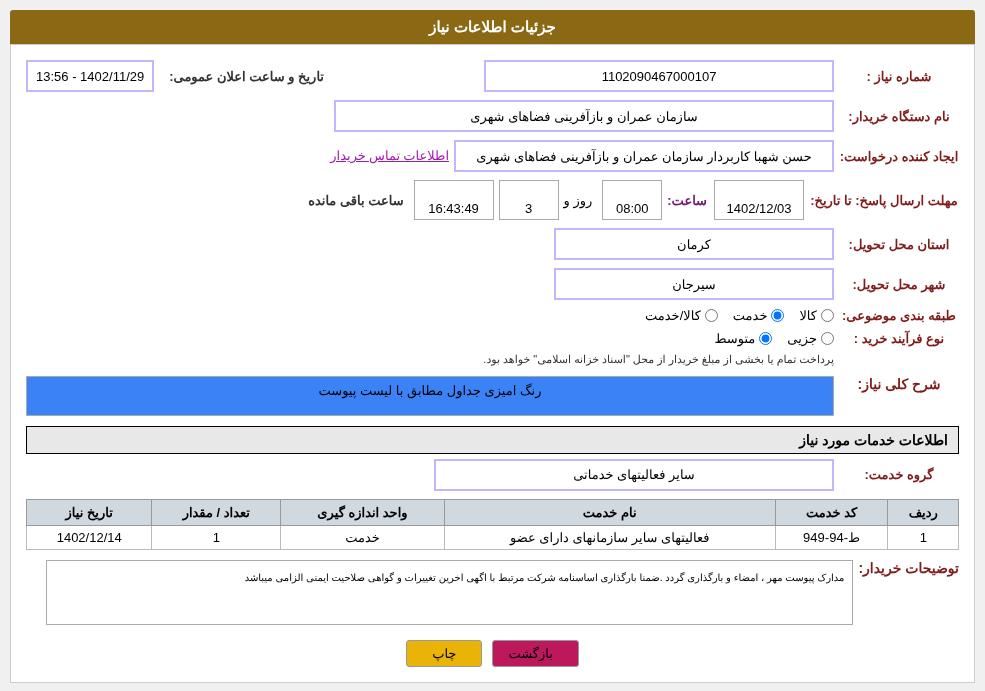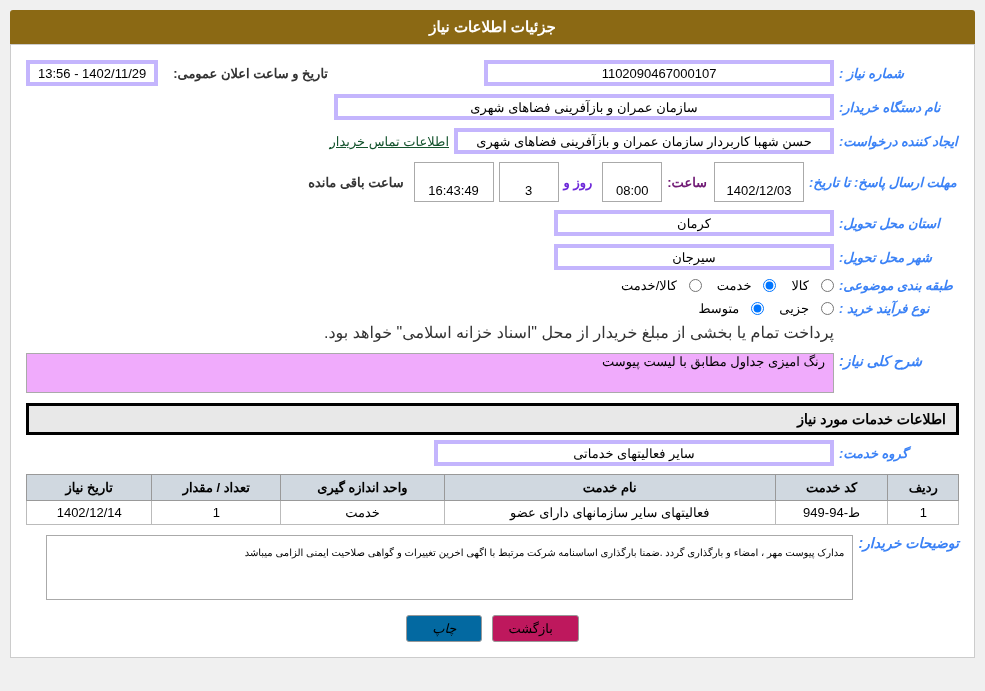--- a/index.html
+++ b/index.html
@@ -30,51 +30,51 @@
       border: 1px solid #ccc;
       padding: 15px;
     }
     .info-row {
       display: flex;
       align-items: center;
       margin-bottom: 8px;
       gap: 5px;
     }
     .label {
-      color: #3b82f6;
+      color: #7f1d1d;
       font-weight: bold;
       white-space: nowrap;
       min-width: 120px;
-      text-align: left;
-      font-style: italic;
+      text-align: center;
     }
     .label-wide {
       min-width: 150px;
     }
     .value-box {
-      border: 4px solid #c4b5fd;
+      border: 2px solid #c4b5fd;
       padding: 3px 8px;
       background: white;
       min-width: 200px;
-      height: 26px;
+      height: 32px;
       display: inline-flex;
       align-items: center;
       justify-content: center;
       font-size: 13px;
     }
     .value-box-wide {
       min-width: 350px;
     }
     .value-box-medium {
       min-width: 280px;
     }
     .link-text {
-      color: #14532d;
+      color: #a21caf;
       text-decoration: underline;
       cursor: pointer;
+      font-family: Liberation Serif, serif;
     }
     .date-box {
       border: 1px solid #aaa;
       padding: 3px 8px;
       background: white;
       height: 40px;
       display: inline-flex;
       align-items: flex-end;
       justify-content: center;
     }
@@ -85,25 +85,25 @@
       min-width: 90px;
     }
     .radio-group {
       display: flex;
       align-items: center;
       gap: 15px;
     }
     .radio-item {
       display: flex;
       align-items: center;
-      gap: 12px;
+      gap: 4px;
     }
     .section-header {
       background: #e8e8e8;
-      border: 3px solid #000000;
+      border: 1px solid #000000;
       padding: 5px 10px;
       font-weight: bold;
       font-size: 14px;
       margin: 10px 0 5px 0;
       text-align: right;
     }
     .shrh-row {
       display: flex;
       align-items: flex-start;
       margin-bottom: 8px;
@@ -155,36 +155,35 @@
     }
     .btn {
       padding: 5px 25px;
       border: 1px solid #999;
       cursor: pointer;
       font-size: 13px;
       font-family: Tahoma, Arial, sans-serif;
       border-radius: 3px;
     }
     .btn-print {
-      background: #0369a1;
-      font-style: italic;
+      background: #eab308;
     }
     .btn-back {
       background: #be185d;
       padding-left: 15px;
     }
     .purchase-type-row {
       display: flex;
       align-items: flex-start;
       gap: 5px;
       margin-bottom: 8px;
     }
     .purchase-desc {
       color: #333;
-      font-size: 16px;
+      font-size: 11px;
       line-height: 1.5;
     }
   </style>
 </head>
 <body>
 
 <div class="page-container">
   <div class="header-bar">جزئیات اطلاعات نیاز</div>
   <div class="main-card">
 
@@ -216,21 +215,21 @@
 
     <div class="info-row">
       <span class="label label-wide">مهلت ارسال پاسخ: تا تاریخ:</span>
       <div class="date-box medium-box">
         <span>1402/12/03</span>
       </div>
       <span style="color:#701a75; font-weight:bold; margin-right:2px;">ساعت:</span>
       <div class="date-box small-box">
         <span>08:00</span>
       </div>
-      <span style="color:#6d28d9; font-weight:bold; margin-right:5px;">روز و</span>
+      <span style="color:#000000; font-weight:normal; margin-right:5px;">روز و</span>
       <div class="date-box small-box">
         <span>3</span>
       </div>
       <div class="date-box" style="min-width:80px;">
         <span>16:43:49</span>
       </div>
       <span style="color:#333; font-weight:bold; margin-right:5px;">ساعت باقی مانده</span>
     </div>
 
     <div class="info-row">
@@ -277,21 +276,21 @@
             <input type="radio" name="purchaseType" checked="" style="">
             <span>متوسط</span>
           </div>
         </div>
         <div class="purchase-desc">پرداخت تمام یا بخشی از مبلغ خریدار از محل "اسناد خزانه اسلامی" خواهد بود.</div>
       </div>
     </div>
 
     <div class="shrh-row">
       <span class="label" style="font-size:14px; font-weight:bold;">شرح کلی نیاز:</span>
-      <div style="flex:1; border:1px solid #aaa; padding:0 8px; background:#f0abfc; min-height:40px; text-align:right; direction:rtl;">
+      <div style="flex:1; border:1px solid #aaa; padding:6px 8px; background:#3b82f6; min-height:40px; text-align:center; direction:rtl;">
         <span>رنگ امیزی جداول مطابق با لیست پیوست</span>
       </div>
     </div>
 
     <div class="section-header">اطلاعات خدمات مورد نیاز</div>
 
     <div class="info-row">
       <span class="label">گروه خدمت:</span>
       <div class="value-box" style="min-width:400px;">
         <span>سایر فعالیتهای خدماتی</span>

